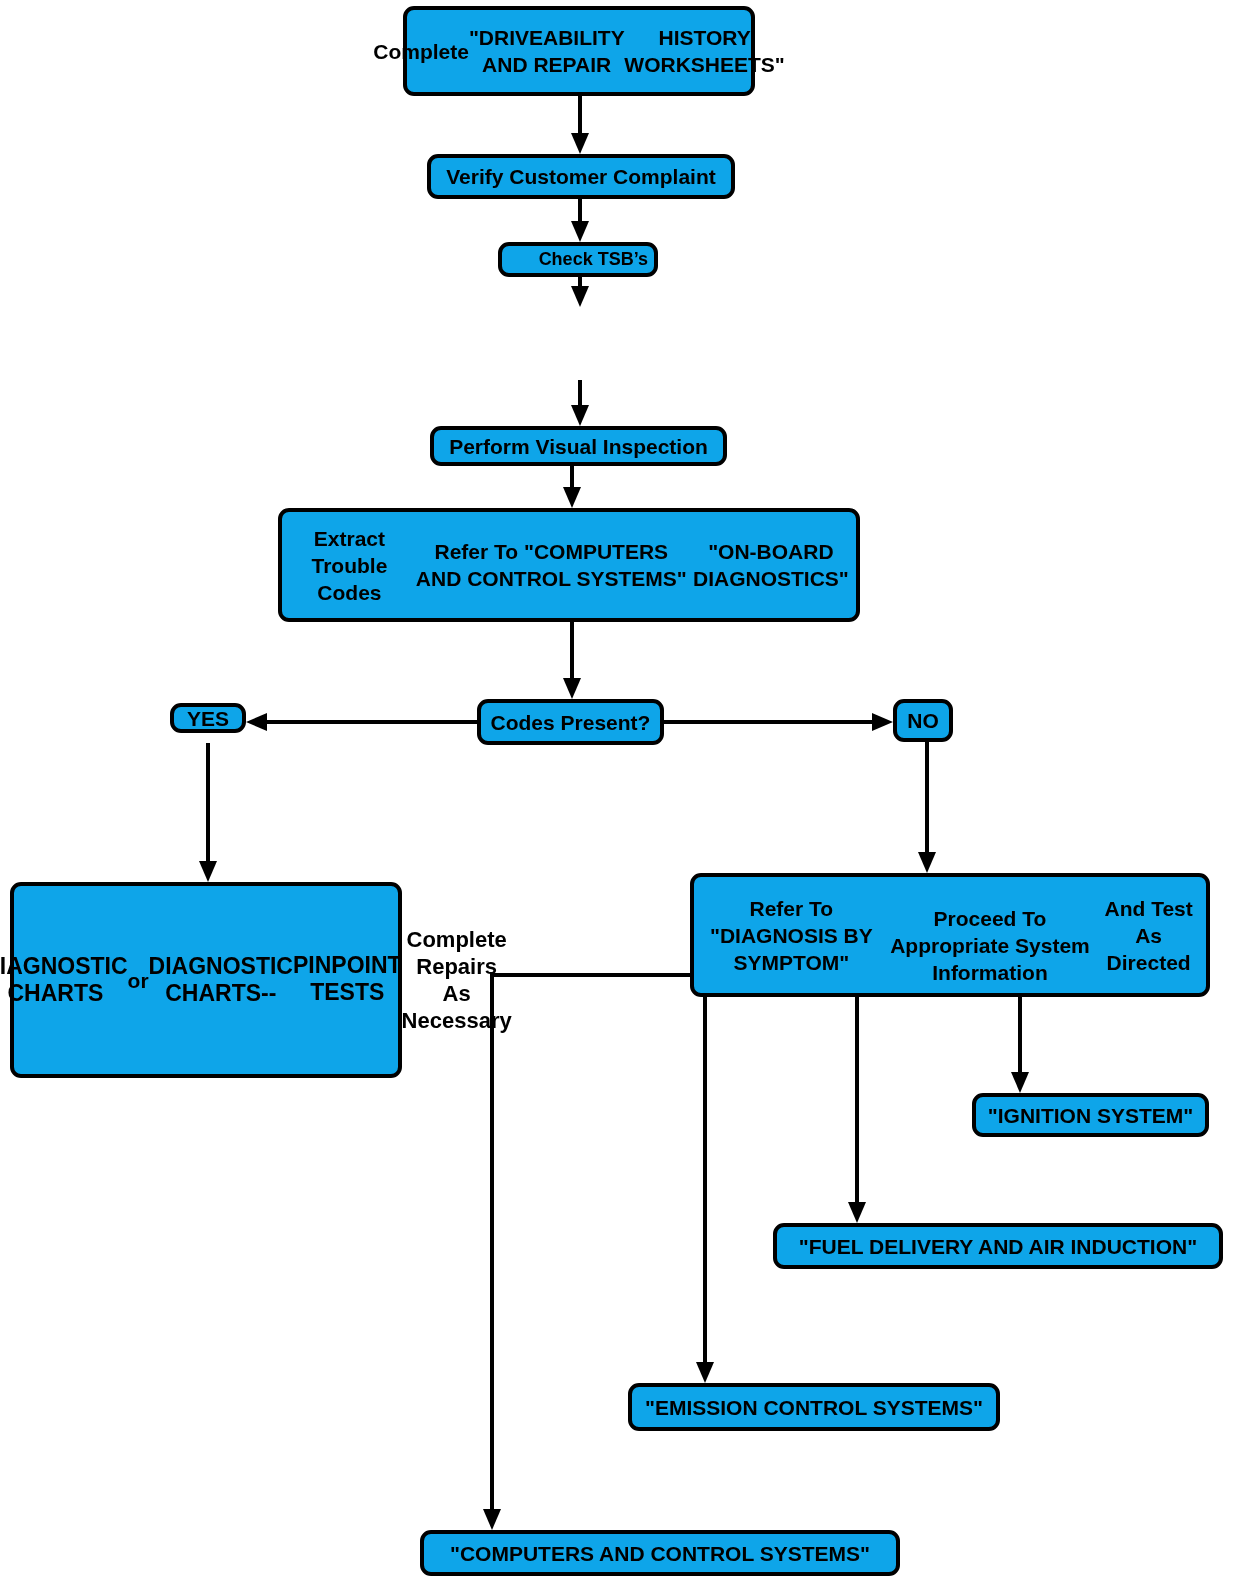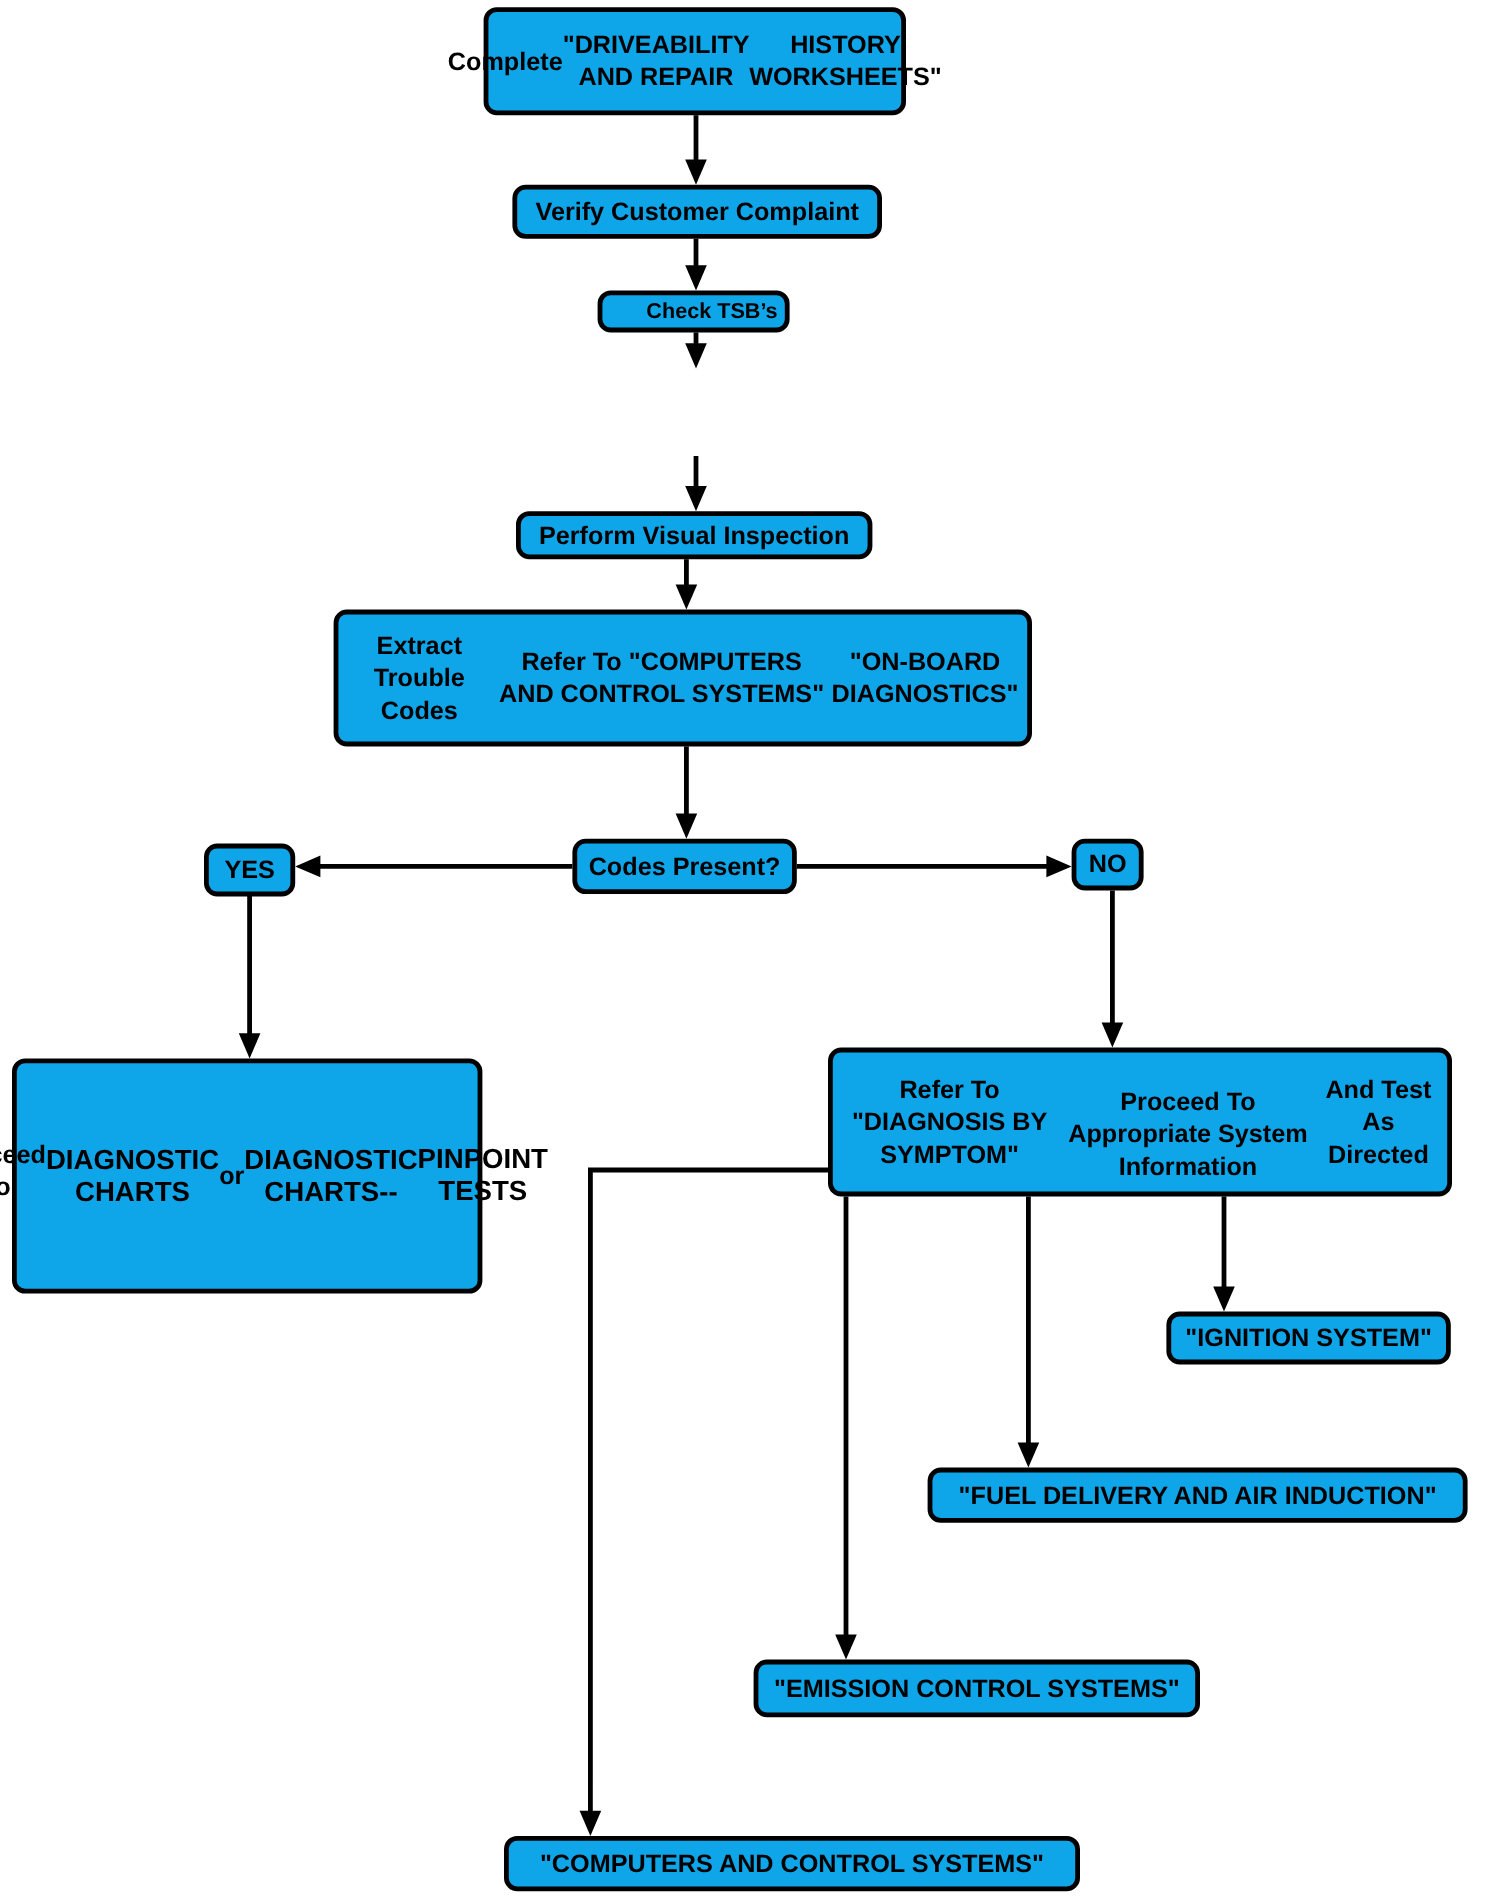--- a/index.html
+++ b/index.html
@@ -160,34 +160,35 @@
   <div class="node n-extract" style="left:278px; top:508px; width:582px; height:114px;">
     <span class="line line-0">Extract Trouble Codes</span>
     <span class="line line-1">Refer To "COMPUTERS AND CONTROL SYSTEMS"</span>
     <span class="line line-2">"ON-BOARD DIAGNOSTICS"</span>
   </div>
 
   <div class="node n-codes" style="left:477px; top:699px; width:187px; height:46px;justify-content:center;">
     <span class="line line-0">Codes Present?</span>
   </div>
 
-  <div class="node n-yes" style="left:170px; top:703px; width:76px; height:44px;">
+  <div class="node n-yes" style="left:170px; top:703px; width:76px; height:30px;">
     <span class="line line-0">YES</span>
   </div>
 
   <div class="node n-no" style="left:893px; top:699px; width:60px; height:43px;">
     <span class="line line-0">NO</span>
   </div>
 
   <div class="node n-proceed" style="left:10px; top:882px; width:392px; height:196px;">
     <span class="line line-0">Proceed To</span>
     <span class="line line-1">DIAGNOSTIC CHARTS</span>
     <span class="line line-2">or</span>
     <span class="line line-3">DIAGNOSTIC CHARTS--</span>
     <span class="line line-4">PINPOINT TESTS</span>
+    <span class="line line-5">Complete Repairs As Necessary</span>
   </div>
 
   <div class="node n-refer" style="left:690px; top:873px; width:520px; height:124px;">
     <span class="line line-0">Refer To "DIAGNOSIS BY SYMPTOM"</span>
     <span class="line line-1">Proceed To Appropriate System Information</span>
     <span class="line line-2">And Test As Directed</span>
   </div>
 
   <div class="node n-ignition" style="left:972px; top:1093px; width:237px; height:44px;">
     <span class="line line-0">"IGNITION SYSTEM"</span>

